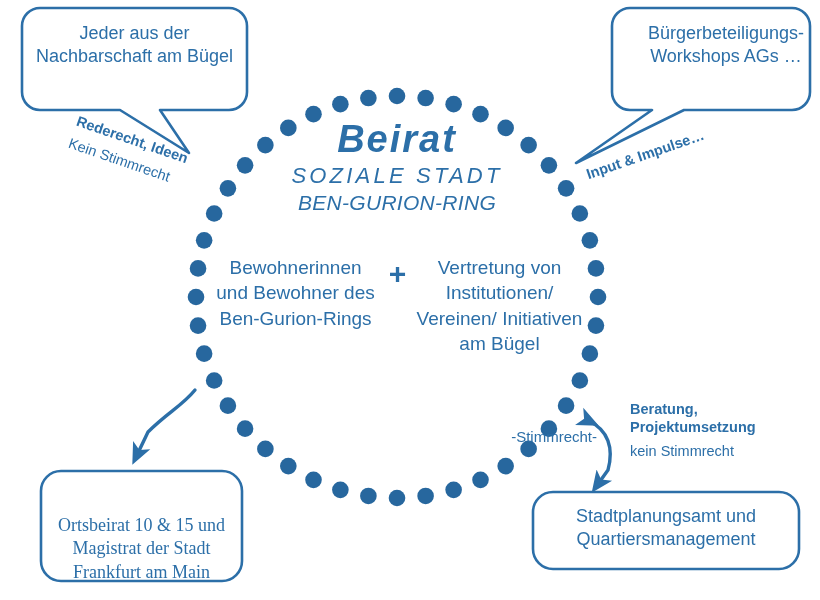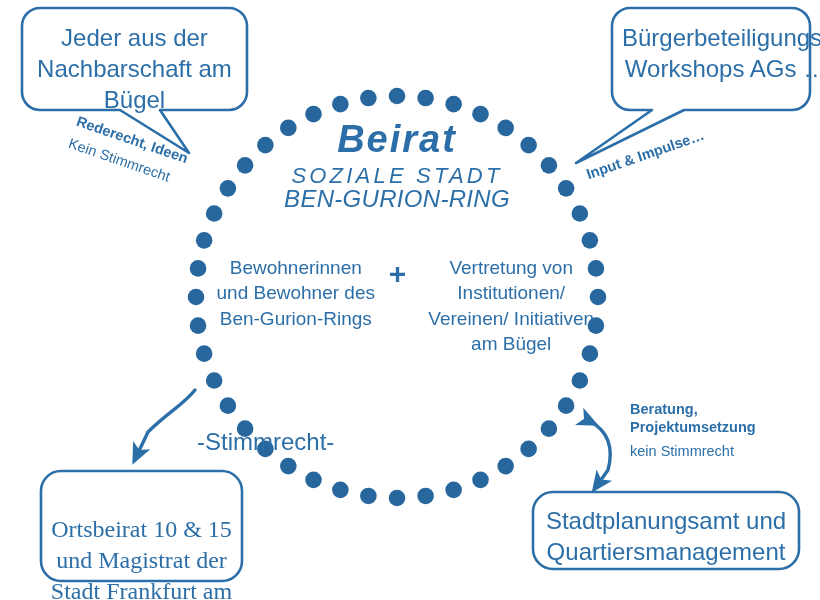--- a/index.html
+++ b/index.html
@@ -4,39 +4,39 @@
 <style>
   html,body{margin:0;padding:0;background:#ffffff;}
   body{width:820px;height:600px;overflow:hidden;
        font-family:"Liberation Sans","DejaVu Sans",sans-serif;
        color:#2C6FA8;}
   #stage{position:relative;width:820px;height:600px;}
   svg.layer{position:absolute;left:0;top:0;width:820px;height:600px;}
 
   .bubble-text, .box-text{
     position:absolute;text-align:center;line-height:1.30;
-    color:#2C6FA8;font-size:24px;font-weight:400;
+    color:#2C6FA8;font-size:18px;font-weight:400;
   }
   .lbl{position:absolute;color:#2C6FA8;line-height:1.25;}
   .lbl.bold{font-weight:700;}
   .lbl-sm{font-size:14.5px;}
 
   
   #center-title{position:absolute;left:197px;top:120px;width:400px;text-align:center;font-style:italic;}
   #beirat{font-size:38px;font-weight:700;letter-spacing:2px;line-height:1.0;}
   #soziale{font-size:22px;letter-spacing:3.2px;margin-top:7px;line-height:1.0;text-align:center;}
-  #bgring{font-size:24px;letter-spacing:0.3px;line-height:1.0;}
+  #bgring{font-size:21px;letter-spacing:0.3px;margin-top:5px;line-height:1.0;}
 
   #center-cols{position:absolute;left:200px;top:255px;width:395px;
                display:flex;justify-content:center;align-items:flex-start;}
-  .col{font-size:19px;text-align:center;line-height:1.34;width:168px;margin-left:12px;}
+  .col{font-size:19px;text-align:center;line-height:1.34;width:168px;}
   #plus{font-size:30px;font-weight:700;width:36px;text-align:center;
         padding-top:4px;line-height:1;}
   #stimmrecht{position:absolute;left:197px;top:428px;width:400px;
-              text-align:left;font-size:24px;}
+              text-align:right;font-size:15px;}
 
   
   .rot{position:absolute;transform-origin:left top;white-space:nowrap;}
 </style>
 </head>
 <body>
 
 <div id="stage">
 
   <svg class="layer" viewBox="0 0 820 600">

